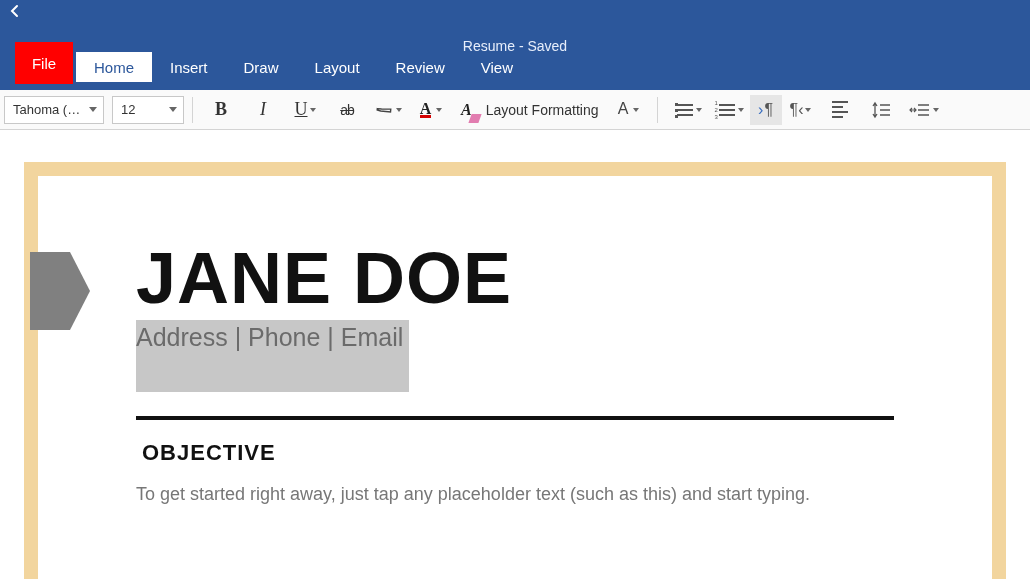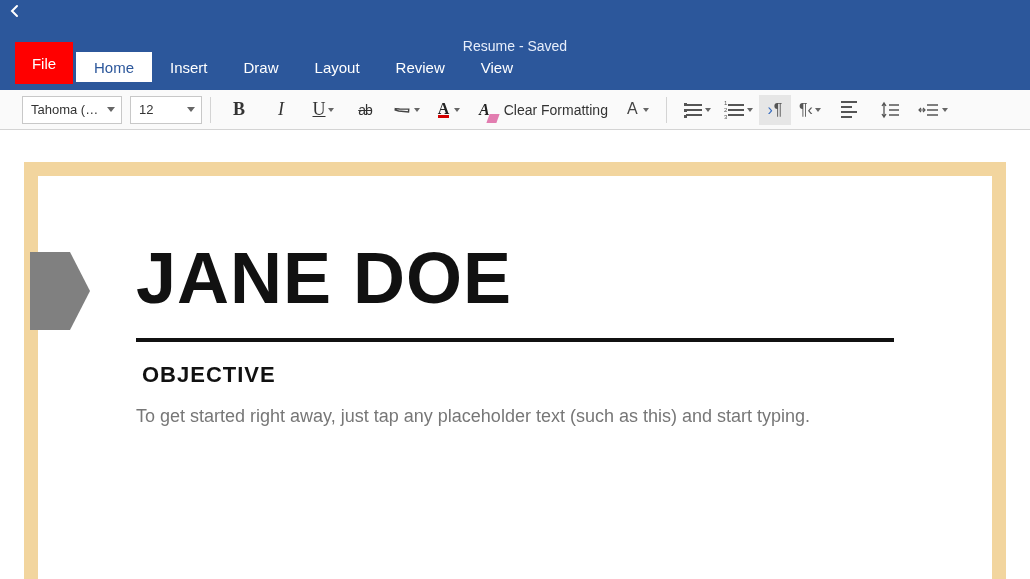--- a/index.html
+++ b/index.html
@@ -47,21 +47,21 @@
     font-size: 15px; color: #fff;
     z-index: 5;
   }
 
   
   .ribbon {
     height: 40px;
     background: #fafafa;
     border-bottom: 1px solid #d4d4d4;
     display: flex; align-items: center;
-    padding: 0 22px;
+    padding: 0 4px;
     gap: 2px;
   }
   .sep { width: 1px; height: 26px; background: #d4d4d4; margin: 0 6px; }
   .combo {
     display: flex; align-items: center;
     border: 1px solid #c8c8c8;
     height: 28px; background: #fff;
     padding: 0 6px 0 8px;
     font-size: 13px; color: #333;
     cursor: pointer;
@@ -211,21 +211,21 @@
         <path d="M3 14 L6 11 L12 4 L14 6 L7 13 L4 15 Z" fill="none" stroke="#444" stroke-width="1.4"></path>
       </svg>
     <span class="mini-caret"></span>
   </div>
   <div class="rb-btn">
       <span class="ico ico-fontcolor">A</span>
       <span class="mini-caret" style="margin-left:5px"></span>
     </div>
   <div class="rb-btn wide">
     <span class="ico ico-clearfmt">A</span>
-    <span style="margin-left:10px">Clear Formatting</span>
+    <span style="margin-left:10px">Layout Formatting</span>
   </div>
   <div class="rb-btn">
       <span class="ico ico-fillcolor">A</span>
       <span class="mini-caret" style="margin-left:5px"></span>
     </div>
 
   <span class="sep"></span>
 
   <div class="rb-btn">
     <span class="bullets">
@@ -282,19 +282,20 @@
 
 <div class="canvas">
   <div class="page">
 
     <div class="arrow-tag">
       <div class="shaft"></div>
         <div class="point"></div>
     </div>
 
     <div class="doc-name">JANE DOE</div>
+    <div class="contact">Address | Phone | Email</div>
 
     <div class="divider"></div>
 
     <div class="section-title">OBJECTIVE</div>
     <div class="section-body">To get started right away, just tap any placeholder text (such as this) and start typing.</div>
   </div>
 </div>
 
 </body></html>

